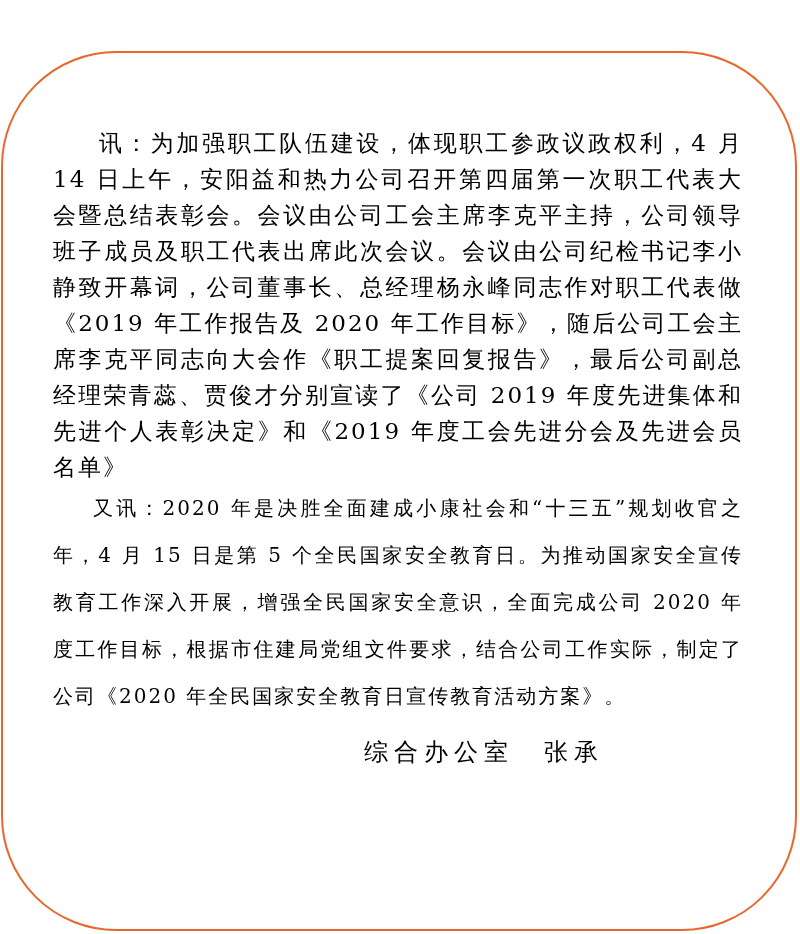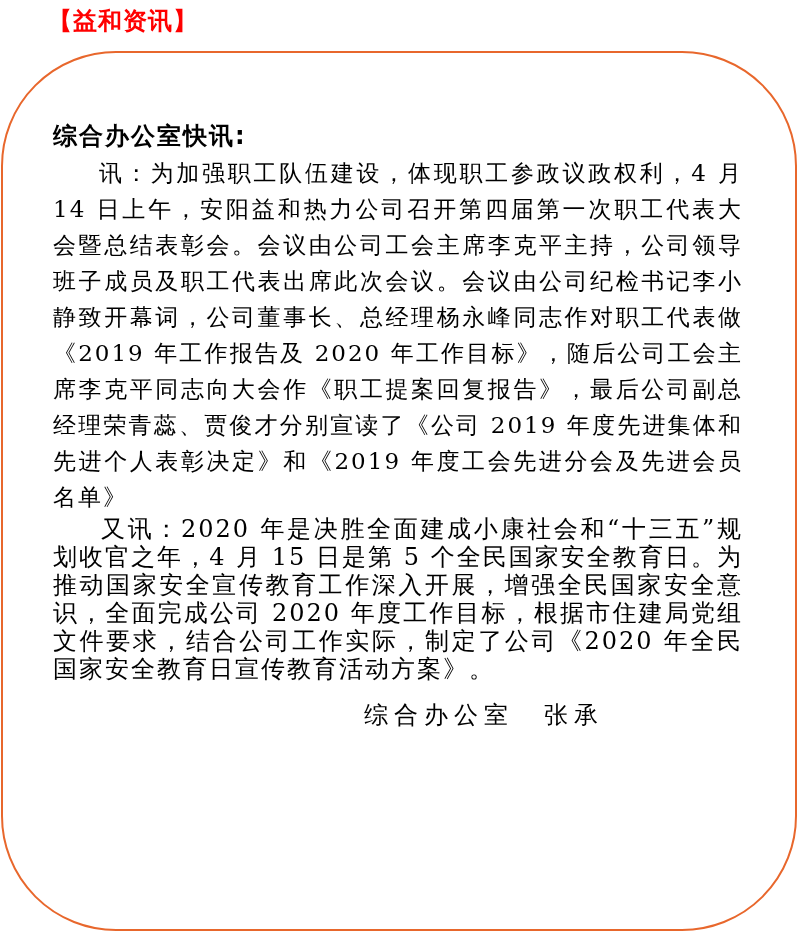--- a/index.html
+++ b/index.html
@@ -53,44 +53,42 @@
     text-indent: 2em;
   }
   .para-1 {
     margin-top: 4px;
     font-size: 23px;
     line-height: 36px;
     letter-spacing: 2px;
   }
   .para-2 {
     margin-top: 0;
-    font-size: 24px;
-    line-height: 28px;
+    font-size: 20px;
+    line-height: 47px;
     letter-spacing: 2px;
   }
   .signature {
     position: relative;
     left: 86px;
     margin-top: 12px;
     text-align: center;
     font-size: 24px;
     line-height: 40px;
     letter-spacing: 6px;
   }
 </style>
 </head>
 <body>
 
 <div class="page">
 
-  <div class="masthead">【益和资讯】</div>
 
   <div class="bulletin-box">
 
-    <div class="bulletin-heading">综合办公室快讯:</div>
 
     <p class="para para-1">讯：为加强职工队伍建设，体现职工参政议政权利，4 月 14 日上午，安阳益和热力公司召开第四届第一次职工代表大会暨总结表彰会。会议由公司工会主席李克平主持，公司领导班子成员及职工代表出席此次会议。会议由公司纪检书记李小静致开幕词，公司董事长、总经理杨永峰同志作对职工代表做《2019 年工作报告及 2020 年工作目标》，随后公司工会主席李克平同志向大会作《职工提案回复报告》，最后公司副总经理荣青蕊、贾俊才分别宣读了《公司 2019 年度先进集体和先进个人表彰决定》和《2019 年度工会先进分会及先进会员名单》</p>
 
     <p class="para para-2">又讯：2020 年是决胜全面建成小康社会和“十三五”规划收官之年，4 月 15 日是第 5 个全民国家安全教育日。为推动国家安全宣传教育工作深入开展，增强全民国家安全意识，全面完成公司 2020 年度工作目标，根据市住建局党组文件要求，结合公司工作实际，制定了公司《2020 年全民国家安全教育日宣传教育活动方案》。</p>
 
     <p class="signature">综合办公室　张承</p>
 
   </div>
 </div>
 

